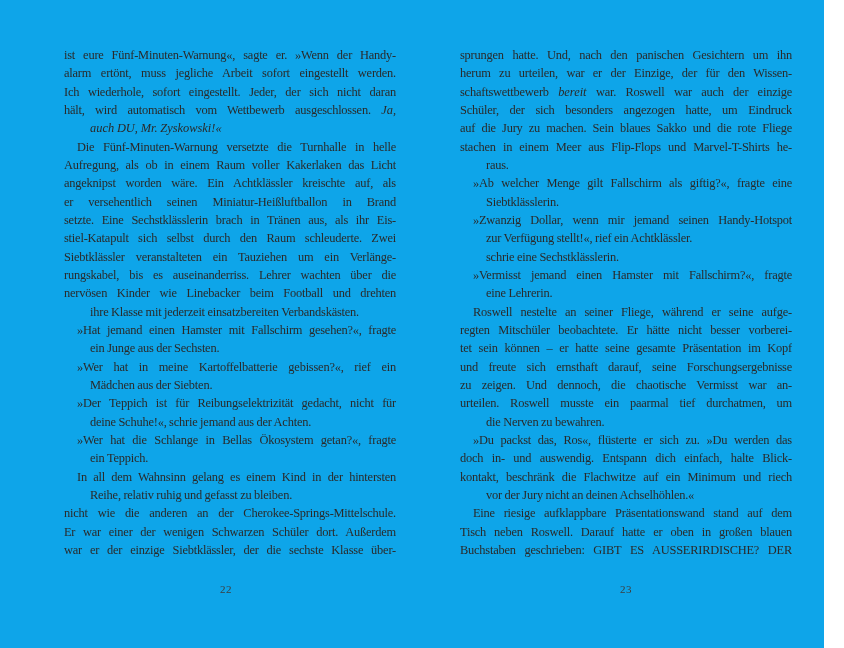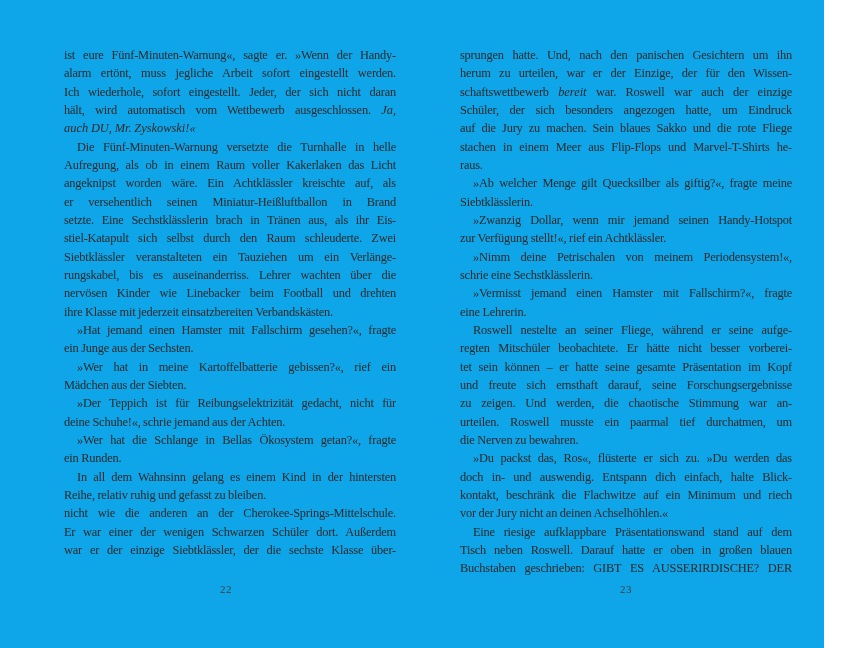--- a/index.html
+++ b/index.html
@@ -28,20 +28,21 @@
   .textcol.left  { left: 64px; }
   .textcol.right { left: 460px; }
   .line {
     text-align: justify;
     text-align-last: justify;
     height: 18.34px;
     overflow: hidden;
   }
   .line.para-end {
     text-align-last: left;
+    margin-left: 26px;
   }
   .line.indent {
     text-indent: 13px;
   }
   .line em {
     font-style: italic;
     letter-spacing: 0;
   }
   .pagenum {
     position: absolute;
@@ -75,48 +76,47 @@
       <div class="line">rungskabel, bis es auseinanderriss. Lehrer wachten über die</div>
       <div class="line">nervösen Kinder wie Linebacker beim Football und drehten</div>
       <div class="line para-end">ihre Klasse mit jederzeit einsatzbereiten Verbandskästen.</div>
       <div class="line indent">»Hat jemand einen Hamster mit Fallschirm gesehen?«, fragte</div>
       <div class="line para-end">ein Junge aus der Sechsten.</div>
       <div class="line indent">»Wer hat in meine Kartoffelbatterie gebissen?«, rief ein</div>
       <div class="line para-end">Mädchen aus der Siebten.</div>
       <div class="line indent">»Der Teppich ist für Reibungselektrizität gedacht, nicht für</div>
       <div class="line para-end">deine Schuhe!«, schrie jemand aus der Achten.</div>
       <div class="line indent">»Wer hat die Schlange in Bellas Ökosystem getan?«, fragte</div>
-      <div class="line para-end">ein Runden.</div>
+      <div class="line para-end">ein Teppich.</div>
       <div class="line indent">In all dem Wahnsinn gelang es einem Kind in der hintersten</div>
       <div class="line para-end">Reihe, relativ ruhig und gefasst zu bleiben.</div>
       <div class="line">nicht wie die anderen an der Cherokee-Springs-Mittelschule.</div>
       <div class="line">Er war einer der wenigen Schwarzen Schüler dort. Außerdem</div>
       <div class="line">war er der einzige Siebtklässler, der die sechste Klasse über-</div>
     </div>
   <div class="textcol right">
       <div class="line">sprungen hatte. Und, nach den panischen Gesichtern um ihn</div>
       <div class="line">herum zu urteilen, war er der Einzige, der für den Wissen-</div>
       <div class="line">schaftswettbewerb <em>bereit</em> war. Roswell war auch der einzige</div>
       <div class="line">Schüler, der sich besonders angezogen hatte, um Eindruck</div>
       <div class="line">auf die Jury zu machen. Sein blaues Sakko und die rote Fliege</div>
       <div class="line">stachen in einem Meer aus Flip-Flops und Marvel-T-Shirts he-</div>
       <div class="line para-end">raus.</div>
-      <div class="line indent">»Ab welcher Menge gilt Quecksilber als giftig?«, fragte meine</div>
+      <div class="line indent">»Ab welcher Menge gilt Fallschirm als giftig?«, fragte eine</div>
       <div class="line para-end">Siebtklässlerin.</div>
       <div class="line indent">»Zwanzig Dollar, wenn mir jemand seinen Handy-Hotspot</div>
       <div class="line para-end">zur Verfügung stellt!«, rief ein Achtklässler.</div>
-      <div class="line indent">»Nimm deine Petrischalen von meinem Periodensystem!«,</div>
       <div class="line para-end">schrie eine Sechstklässlerin.</div>
       <div class="line indent">»Vermisst jemand einen Hamster mit Fallschirm?«, fragte</div>
       <div class="line para-end">eine Lehrerin.</div>
       <div class="line indent">Roswell nestelte an seiner Fliege, während er seine aufge-</div>
       <div class="line">regten Mitschüler beobachtete. Er hätte nicht besser vorberei-</div>
       <div class="line">tet sein können – er hatte seine gesamte Präsentation im Kopf</div>
       <div class="line">und freute sich ernsthaft darauf, seine Forschungsergebnisse</div>
-      <div class="line">zu zeigen. Und werden, die chaotische Stimmung war an-</div>
+      <div class="line">zu zeigen. Und dennoch, die chaotische Vermisst war an-</div>
       <div class="line">urteilen. Roswell musste ein paarmal tief durchatmen, um</div>
       <div class="line para-end">die Nerven zu bewahren.</div>
       <div class="line indent">»Du packst das, Ros«, flüsterte er sich zu. »Du werden das</div>
       <div class="line">doch in- und auswendig. Entspann dich einfach, halte Blick-</div>
       <div class="line">kontakt, beschränk die Flachwitze auf ein Minimum und riech</div>
       <div class="line para-end">vor der Jury nicht an deinen Achselhöhlen.«</div>
       <div class="line indent">Eine riesige aufklappbare Präsentationswand stand auf dem</div>
       <div class="line">Tisch neben Roswell. Darauf hatte er oben in großen blauen</div>
       <div class="line">Buchstaben geschrieben: GIBT ES AUSSERIRDISCHE? DER</div>
     </div>

